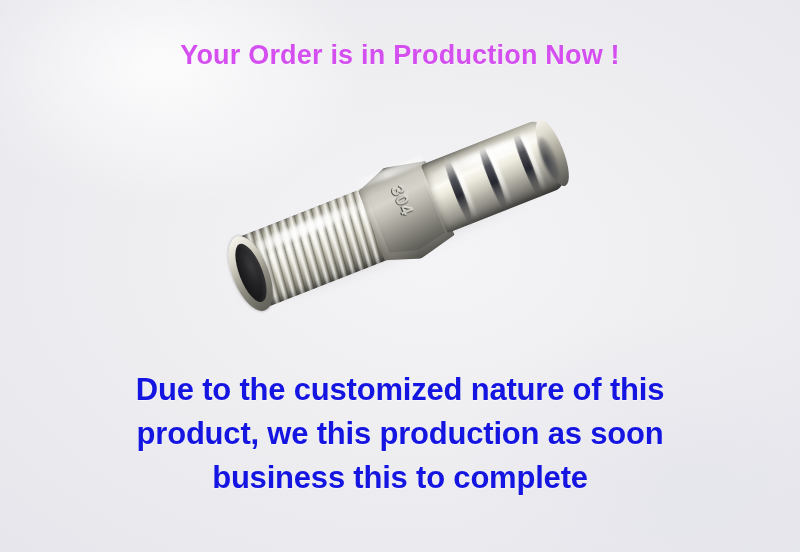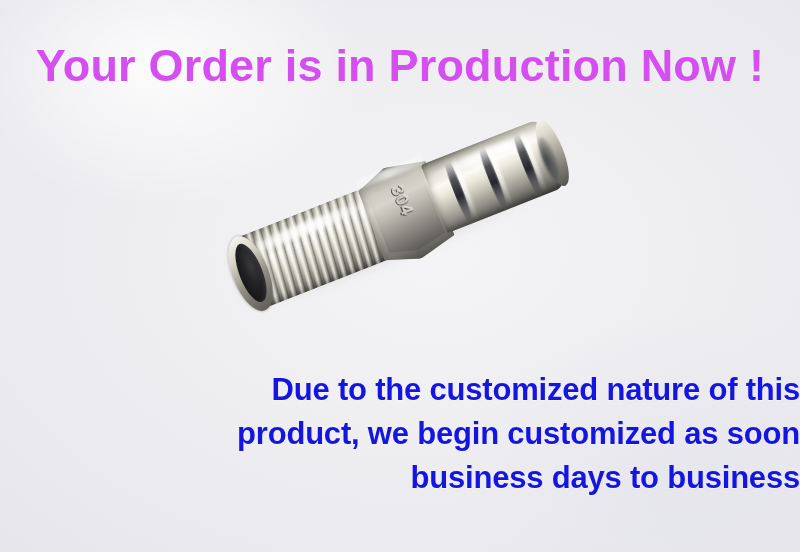--- a/index.html
+++ b/index.html
@@ -27,21 +27,21 @@
     pointer-events: none;
   }
 
   
   .heading {
     position: absolute;
     left: 0;
     right: 0;
     top: 40px;
     text-align: center;
-    font-size: 45px;
+    font-size: 27px;
     font-weight: bold;
     letter-spacing: 0.2px;
     color: #d44ef0;
     text-shadow: 0 1px 0 rgba(255,255,255,0.55);
     white-space: nowrap;
   }
 
   
   .product {
     position: absolute;
@@ -280,21 +280,21 @@
     background: radial-gradient(ellipse at 30% 50%, rgba(30,33,45,0.75), rgba(40,42,52,0.25) 70%, rgba(0,0,0,0) 100%);
     filter: blur(1.4px);
   }
 
   
   .body-copy {
     position: absolute;
     left: 0;
     right: 0;
     top: 368px;
-    text-align: right;
+    text-align: center;
     color: #1515e2;
     font-size: 31px;
     font-weight: bold;
     line-height: 44px;
     letter-spacing: -0.2px;
     text-shadow: 0 1px 0 rgba(255,255,255,0.5);
   }
   .body-copy .line { display: block; white-space: nowrap; }
 </style>
 </head>
@@ -334,17 +334,17 @@
       <div class="rib-hi r3"></div>
 
       <div class="barb-tip"></div>
       <div class="barb-tip-shade"></div>
 
     </div>
   </div>
 
   <div class="body-copy">
     <span class="line">Due to the customized nature of this</span>
-    <span class="line">product, we begin customized as soon</span>
-    <span class="line">business days to business</span>
+    <span class="line">product, we this production as soon</span>
+    <span class="line">business this to complete</span>
   </div>
 
 </div>
 
 </body></html>

